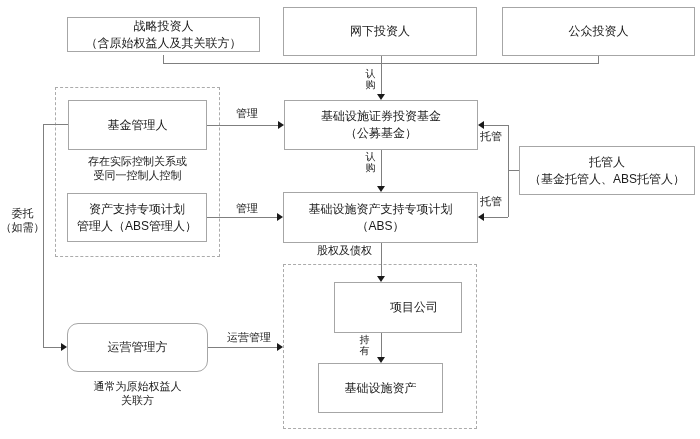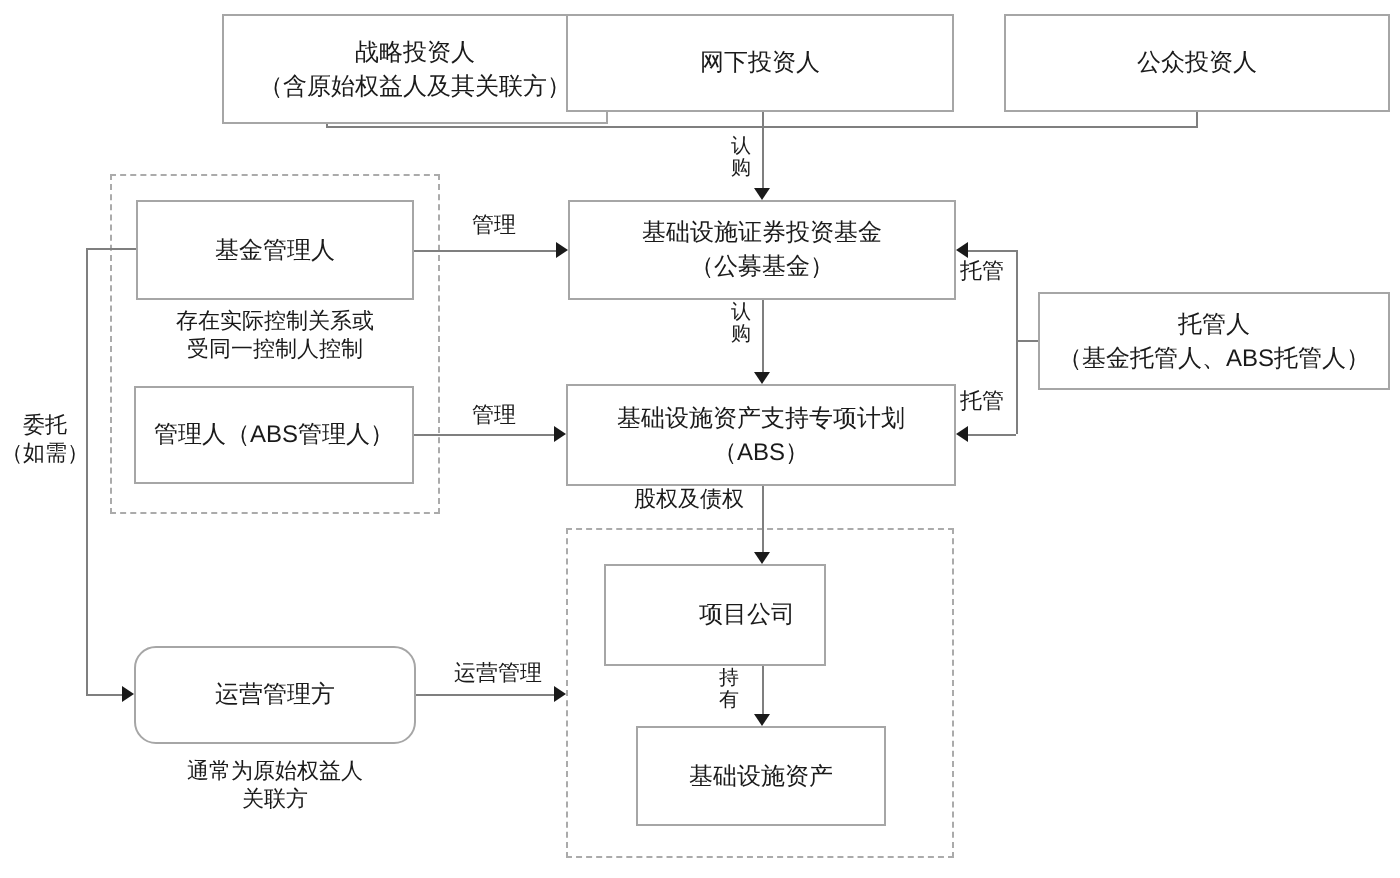--- a/index.html
+++ b/index.html
@@ -92,50 +92,51 @@
   }
 </style>
 </head>
 <body>
 
 <div class="canvas">
 
   <div class="dashed" style="left:55px;top:87px;width:165px;height:170px;"></div>
   <div class="dashed" style="left:283px;top:264px;width:194px;height:165px;"></div>
 
-  <div class="box" style="left:67px;top:7px;width:193px;height:55px;margin-left:44px;">
+  <div class="box" style="left:67px;top:17px;width:193px;height:35px;">
     <span>战略投资人</span>
     <span>（含原始权益人及其关联方）</span>
   </div>
   <div class="box" style="left:283px;top:7px;width:194px;height:49px;">
     <span>网下投资人</span>
   </div>
   <div class="box" style="left:502px;top:7px;width:193px;height:49px;">
     <span>公众投资人</span>
   </div>
 
   <div class="box" style="left:284px;top:100px;width:194px;height:50px;">
     <span>基础设施证券投资基金</span>
     <span>（公募基金）</span>
   </div>
   <div class="box" style="left:283px;top:192px;width:195px;height:51px;">
     <span>基础设施资产支持专项计划</span>
     <span>（ABS）</span>
   </div>
-  <div class="box" style="left:302px;top:282px;width:111px;height:51px;padding-left:32px;">
+  <div class="box" style="left:334px;top:282px;width:128px;height:51px;padding-left:32px;">
     <span>项目公司</span>
   </div>
   <div class="box" style="left:318px;top:363px;width:125px;height:50px;">
     <span>基础设施资产</span>
   </div>
 
   <div class="box" style="left:68px;top:100px;width:139px;height:50px;">
     <span>基金管理人</span>
   </div>
   <div class="box" style="left:67px;top:193px;width:140px;height:49px;">
+    <span>资产支持专项计划</span>
     <span>管理人（ABS管理人）</span>
   </div>
   <div class="box" style="left:67px;top:323px;width:141px;height:49px;border-radius:11px;">
     <span>运营管理方</span>
   </div>
 
   <div class="box" style="left:519px;top:146px;width:176px;height:49px;">
     <span>托管人</span>
     <span>（基金托管人、ABS托管人）</span>
   </div>

